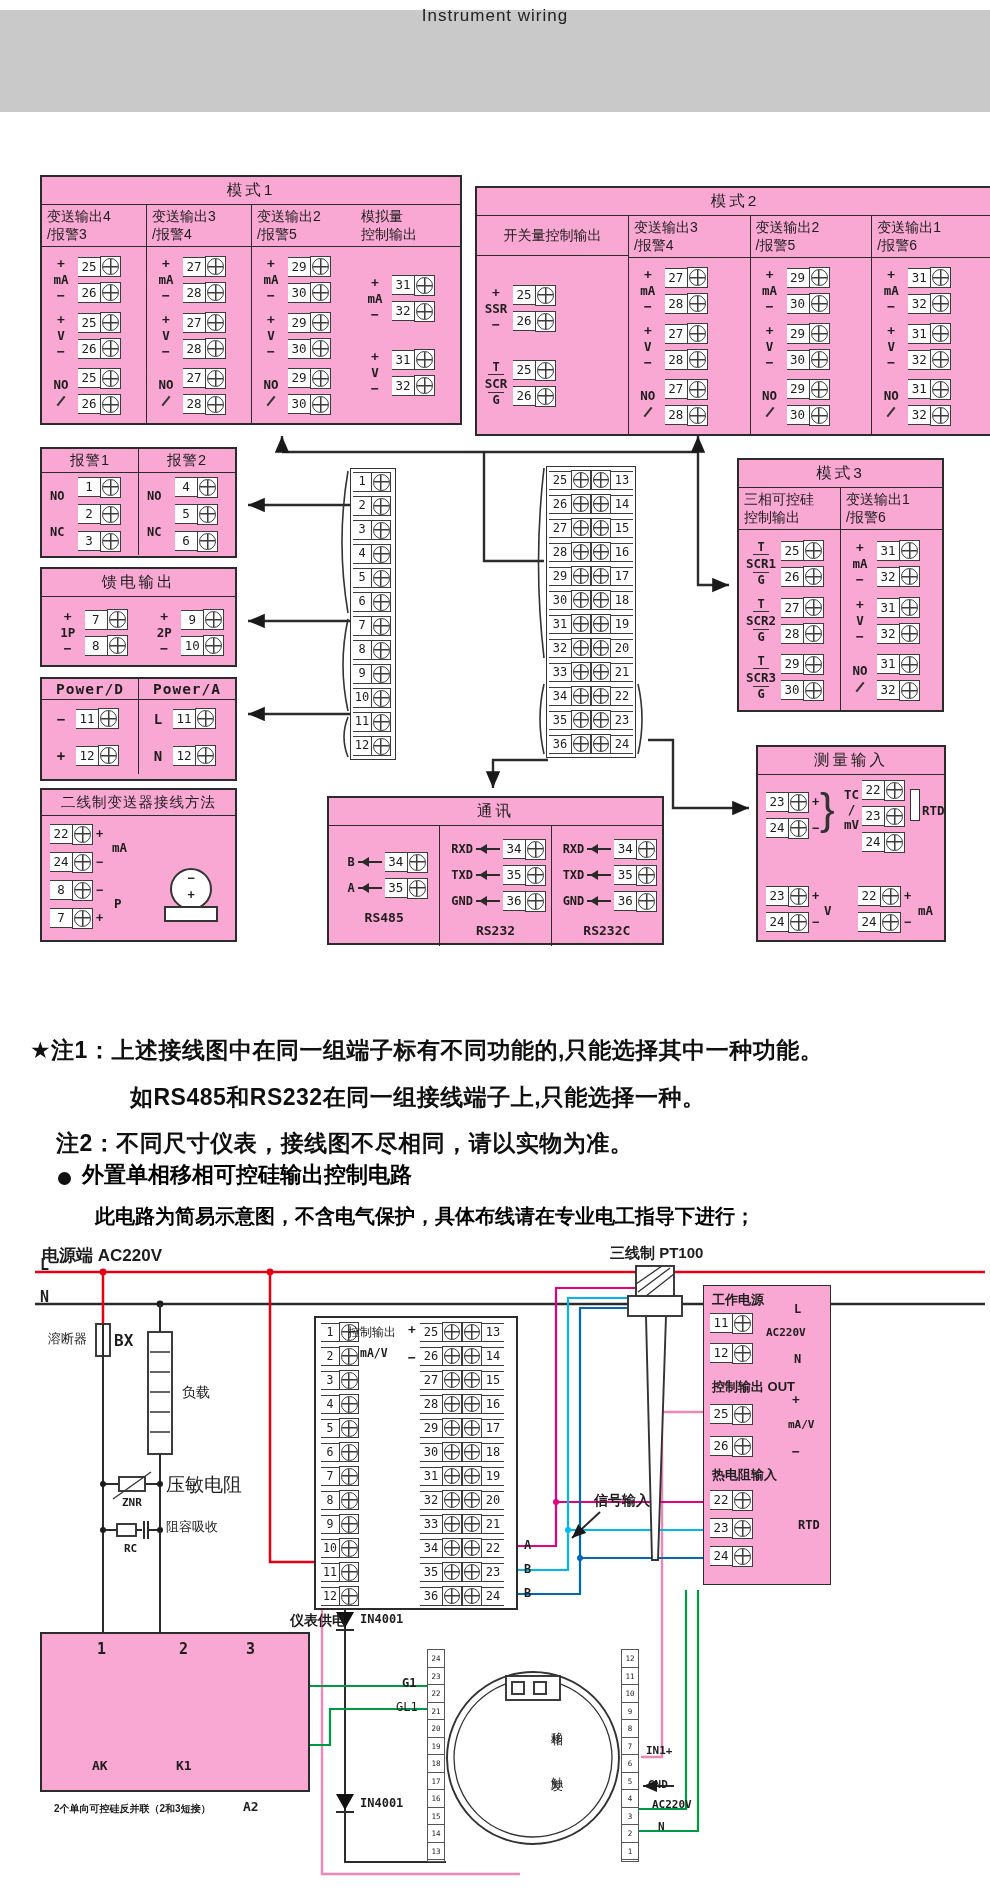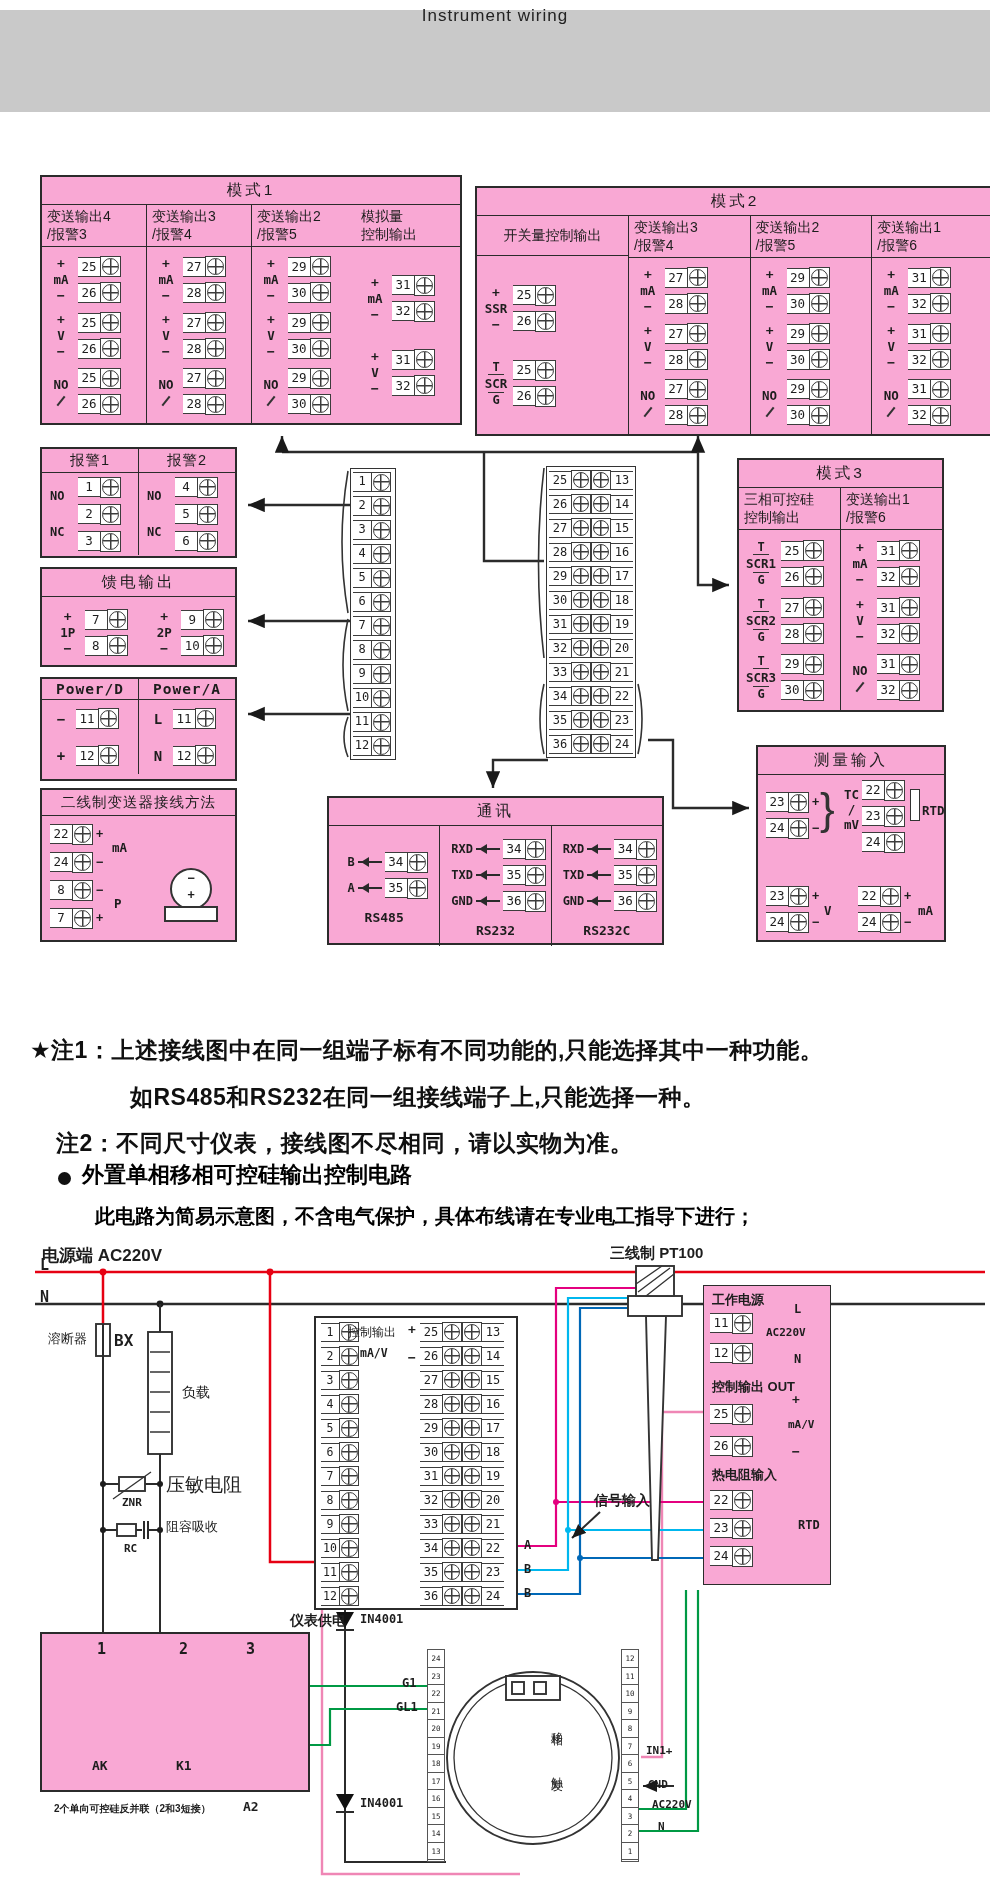--- a/index.html
+++ b/index.html
@@ -1551,19 +1551,19 @@
 
   <div class="tcell">4</div>
 
   <div class="tcell">3</div>
 
   <div class="tcell">2</div>
 
   <div class="tcell">1</div>
 </div>
 <div class="lb mono" style="left:402px;top:1676px;font-size:12px;font-weight:bold">G1</div>
-<div class="lb mono" style="left:396px;top:1700px;font-size:12px;font-weight:bold">GL1</div>
+<div class="lb mono" style="left:396px;top:1700px;font-size:12px;font-weight:normal">GL1</div>
 <div class="lb mono" style="left:646px;top:1744px;font-size:11px;font-weight:bold">IN1+</div>
 <div class="lb mono" style="left:648px;top:1778px;font-size:11px;font-weight:bold">GND</div>
 <div class="lb mono" style="left:652px;top:1798px;font-size:11px;font-weight:bold">AC220V</div>
 <div class="lb mono" style="left:658px;top:1820px;font-size:11px;font-weight:bold">N</div>
 <span class="vtext" style="left:548px;top:1722px">移相</span>
 <span class="vtext" style="left:548px;top:1768px">触发</span>
 
 </body></html>

